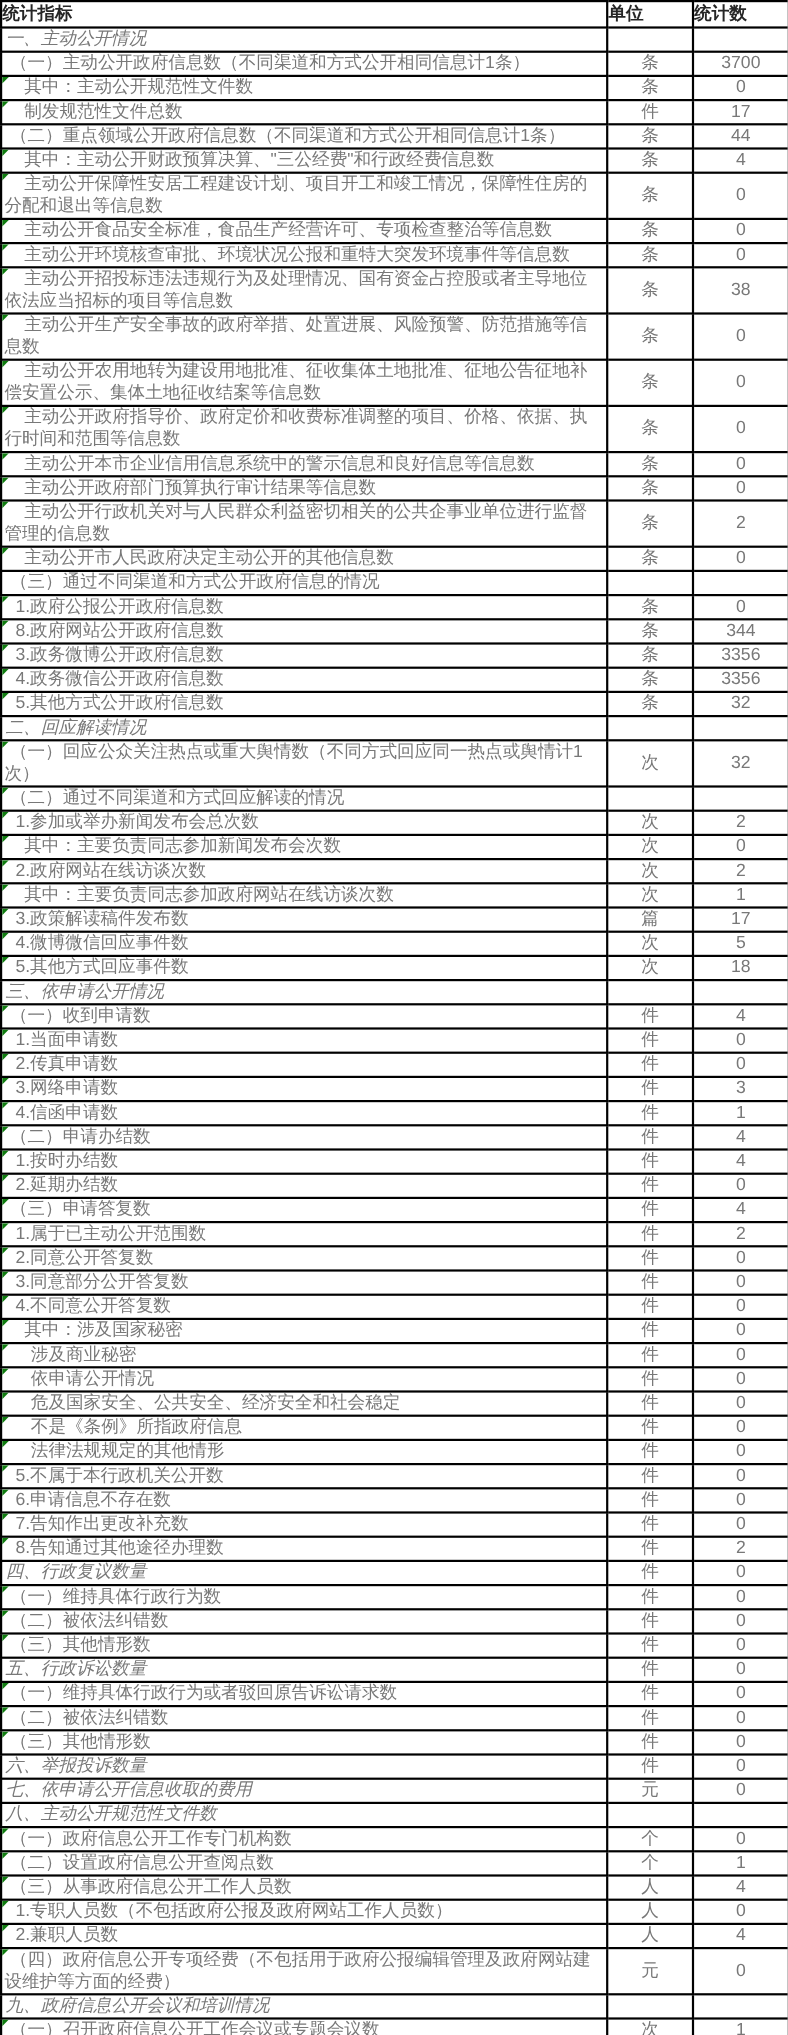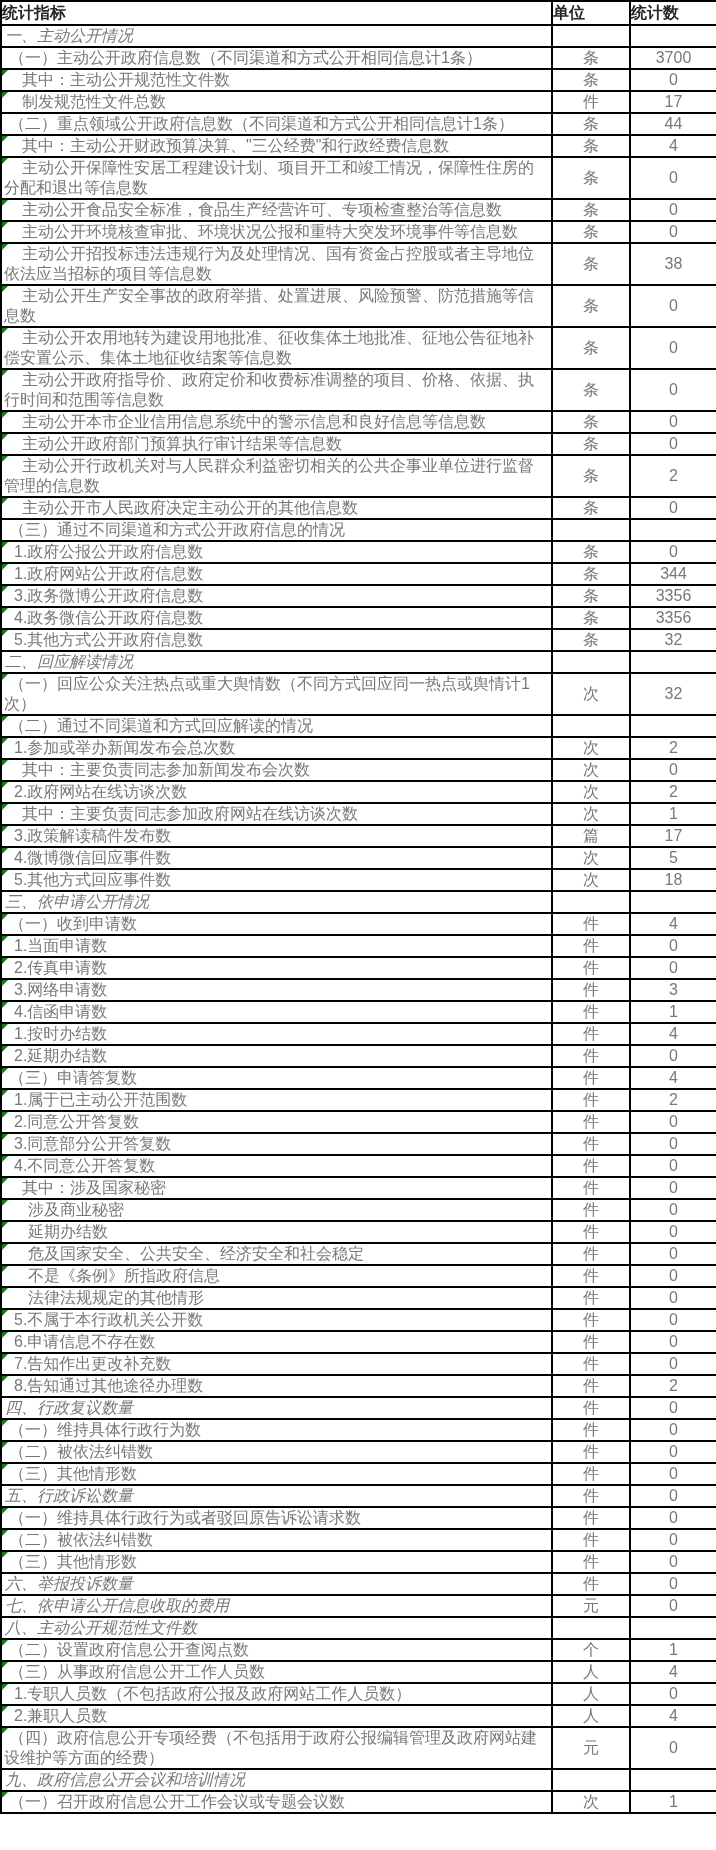--- a/index.html
+++ b/index.html
@@ -187,21 +187,21 @@
     <td class="val"></td>
   </tr>
 
   <tr>
     <td class="ind lvl2"><span>1.政府公报公开政府信息数</span><i class="flag"></i></td>
     <td class="unit">条</td>
     <td class="val">0</td>
   </tr>
 
   <tr>
-    <td class="ind lvl2"><span>1.政府网站公开政府信息数</span><i class="flag"></i></td>
+    <td class="ind lvl2"><span>8.政府网站公开政府信息数</span><i class="flag"></i></td>
     <td class="unit">条</td>
     <td class="val">344</td>
   </tr>
 
   <tr>
     <td class="ind lvl2"><span>3.政务微博公开政府信息数</span><i class="flag"></i></td>
     <td class="unit">条</td>
     <td class="val">3356</td>
   </tr>
 
@@ -306,20 +306,25 @@
     <td class="unit">件</td>
     <td class="val">3</td>
   </tr>
 
   <tr>
     <td class="ind lvl2"><span>4.信函申请数</span><i class="flag"></i></td>
     <td class="unit">件</td>
     <td class="val">1</td>
   </tr>
 
+  <tr>
+    <td class="ind lvl1"><span>（二）申请办结数</span><i class="flag"></i></td>
+    <td class="unit">件</td>
+    <td class="val">4</td>
+  </tr>
 
   <tr>
     <td class="ind lvl2"><span>1.按时办结数</span><i class="flag"></i></td>
     <td class="unit">件</td>
     <td class="val">4</td>
   </tr>
 
   <tr>
     <td class="ind lvl2"><span>2.延期办结数</span><i class="flag"></i></td>
     <td class="unit">件</td>
@@ -362,21 +367,21 @@
     <td class="val">0</td>
   </tr>
 
   <tr>
     <td class="ind lvl4"><span>涉及商业秘密</span><i class="flag"></i></td>
     <td class="unit">件</td>
     <td class="val">0</td>
   </tr>
 
   <tr>
-    <td class="ind lvl4"><span>延期办结数</span><i class="flag"></i></td>
+    <td class="ind lvl4"><span>依申请公开情况</span><i class="flag"></i></td>
     <td class="unit">件</td>
     <td class="val">0</td>
   </tr>
 
   <tr>
     <td class="ind lvl4"><span>危及国家安全、公共安全、经济安全和社会稳定</span><i class="flag"></i></td>
     <td class="unit">件</td>
     <td class="val">0</td>
   </tr>
 
@@ -475,20 +480,25 @@
     <td class="unit">元</td>
     <td class="val">0</td>
   </tr>
 
   <tr>
     <td class="ind lvl0"><span>八、主动公开规范性文件数</span></td>
     <td class="unit"></td>
     <td class="val"></td>
   </tr>
 
+  <tr>
+    <td class="ind lvl1"><span>（一）政府信息公开工作专门机构数</span><i class="flag"></i></td>
+    <td class="unit">个</td>
+    <td class="val">0</td>
+  </tr>
 
   <tr>
     <td class="ind lvl1"><span>（二）设置政府信息公开查阅点数</span><i class="flag"></i></td>
     <td class="unit">个</td>
     <td class="val">1</td>
   </tr>
 
   <tr>
     <td class="ind lvl1"><span>（三）从事政府信息公开工作人员数</span><i class="flag"></i></td>
     <td class="unit">人</td>

